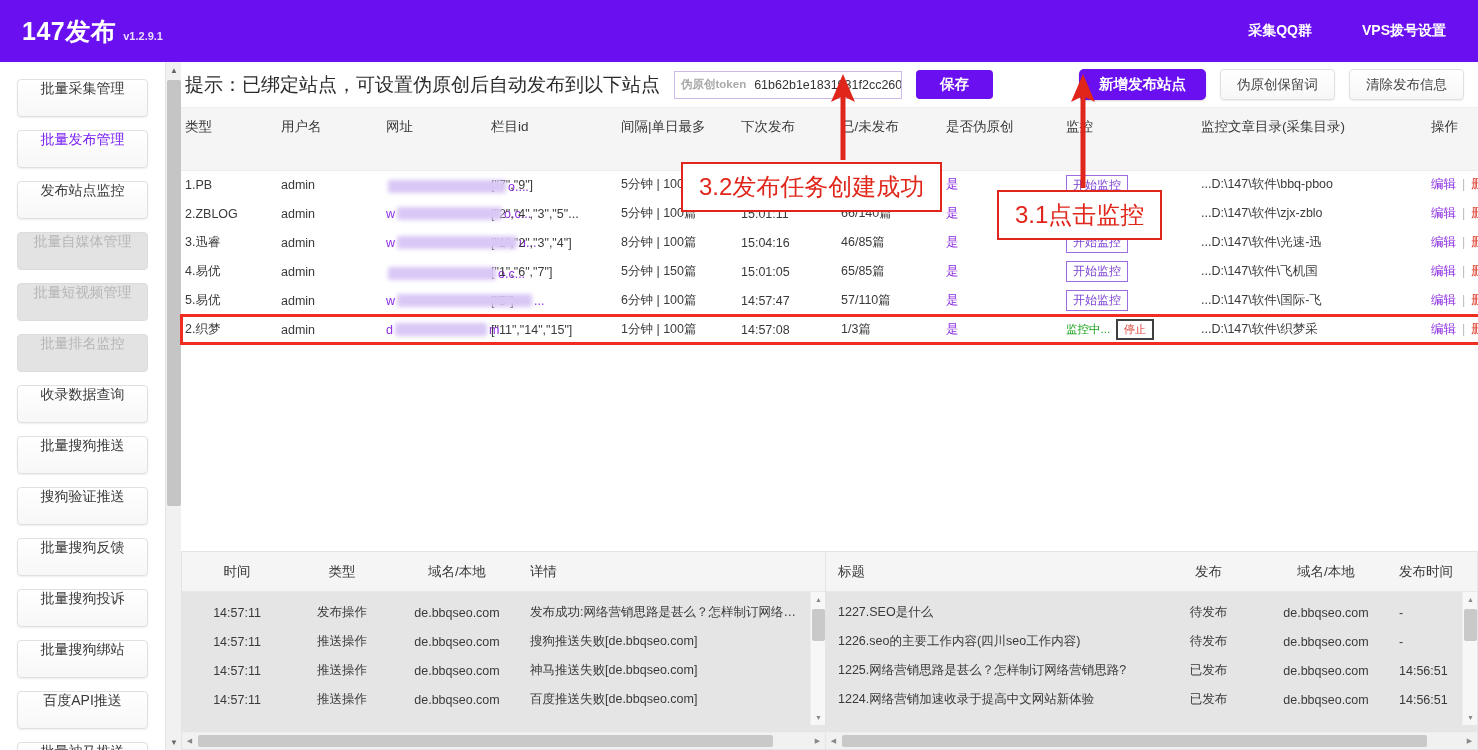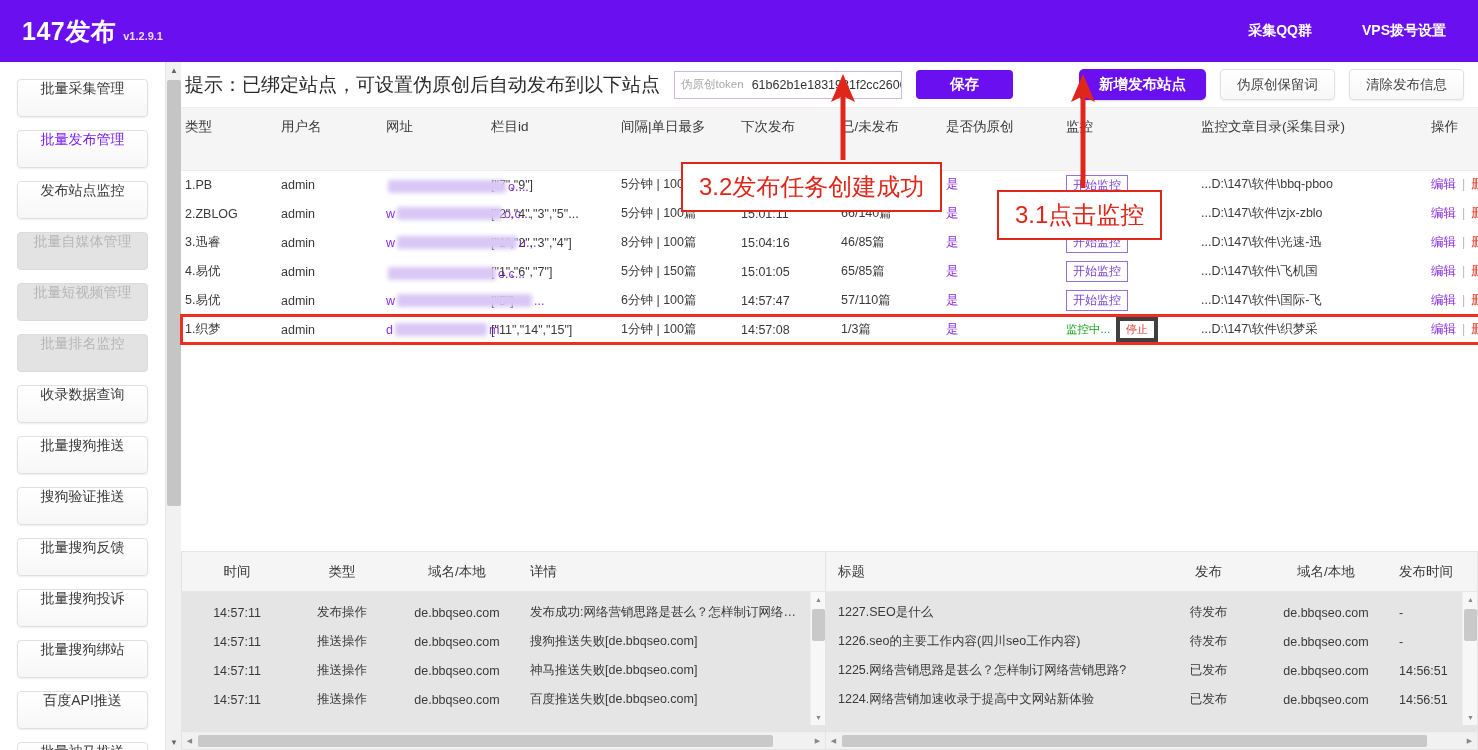--- a/index.html
+++ b/index.html
@@ -81,25 +81,25 @@
   .tipbar {
     height: 46px; display: flex; align-items: center;
     padding: 0 0 0 4px; border-bottom: 1px solid #eeeeee;
   }
   .tip-text { font-size: 19px; color: #2b2b2b; margin-right: 14px; white-space: nowrap; }
   .token-box {
     width: 228px; height: 28px; border: 1px solid #cbb9e8;
     display: flex; align-items: center; padding: 0 6px; background: #fff;
     overflow: hidden; cursor: text;
   }
-  .token-label { font-size: 11.5px; color: #aaaaaa; margin-right: 8px; white-space: nowrap; }
+  .token-label { font-size: 11.5px; color: #aaaaaa; margin-right: 8px; white-space: nowrap; font-weight: bold; }
   .token-value { font-size: 12.5px; color: #333; white-space: nowrap; }
   .btn-save {
     margin-left: 14px; background: #6a0ff0; color: #fff;
-    border: none; border-radius: 4px; height: 29px; padding: 0 34px;
+    border: none; border-radius: 4px; height: 29px; padding: 0 24px;
     font-size: 14.5px; font-weight: bold; cursor: pointer;
     font-family: inherit;
   }
   .tip-right { margin-left: auto; display: flex; align-items: center; gap: 14px; padding-right: 14px; }
   .btn-primary {
     background: #6a0ff0; color: #fff; border: none; border-radius: 5px;
     height: 31px; padding: 0 20px; font-size: 14.5px; font-weight: bold;
     cursor: pointer; font-family: inherit;
     box-shadow: 0 1px 2px rgba(0,0,0,.18);
   }
@@ -142,21 +142,21 @@
     filter: blur(2.2px); border-radius: 2px; margin: 0 2px;
     vertical-align: middle;
   }
   .btn-monitor {
     display: inline-block; border: 1px solid #9b6de0; color: #7a3fd4;
     font-size: 12px; padding: 2px 6px; background: #fff; cursor: pointer;
     line-height: 1.2;
   }
   .mon-running { color: #17a31a; font-size: 11.5px; margin-right: 6px; }
   .btn-stop {
-    display: inline-block; border: 4px solid #404040; color: #d5382a;
+    display: inline-block; border: 2px solid #404040; color: #d5382a;
     font-size: 11px; padding: 2px 6px; background: #fff; cursor: pointer;
     line-height: 1.2;
   }
   .link-edit { color: #8b2be2; cursor: pointer; font-size: 12.5px; }
   .link-del  { color: #e04b3c; cursor: pointer; font-size: 12.5px; }
   .sep { color: #bbb; margin: 0 6px; }
   .row-hl { outline: 3px solid #ef2d21; outline-offset: -2px; }
 
   
   .annot { position: absolute; }
@@ -400,21 +400,21 @@
             <td class="c-colid"><span>["5"]</span></td>
             <td class="c-gap"><span>6分钟 | 100篇</span></td>
             <td class="c-next"><span>14:57:47</span></td>
             <td class="c-pub"><span>57/110篇</span></td>
             <td class="c-orig"><span class="purple">是</span></td>
             <td class="c-mon"><span class="btn-monitor">开始监控</span></td>
             <td class="c-dir"><span>...D:\147\软件\国际-飞</span></td>
             <td class="c-act"><span class="link-edit">编辑</span><span class="sep">|</span><span class="link-del">删除</span></td>
           </tr>
           <tr class="row-hl">
-            <td class="c-type"><span>1.织梦</span></td>
+            <td class="c-type"><span>2.织梦</span></td>
             <td class="c-user"><span>admin</span></td>
             <td class="c-url"><span class="blur-url">
                 <span class="ch">d</span>
                 <span class="blur-bar" style="width: 92px;"></span>
                 <span class="ch">m</span>
               </span></td>
             <td class="c-colid"><span>["11","14","15"]</span></td>
             <td class="c-gap"><span>1分钟 | 100篇</span></td>
             <td class="c-next"><span>14:57:08</span></td>
             <td class="c-pub"><span>1/3篇</span></td>

